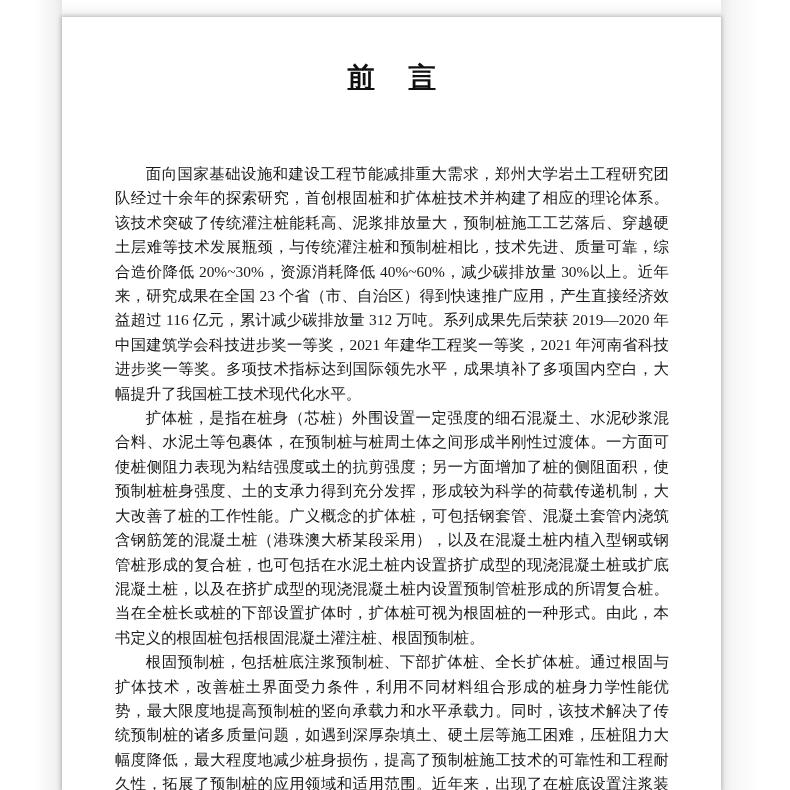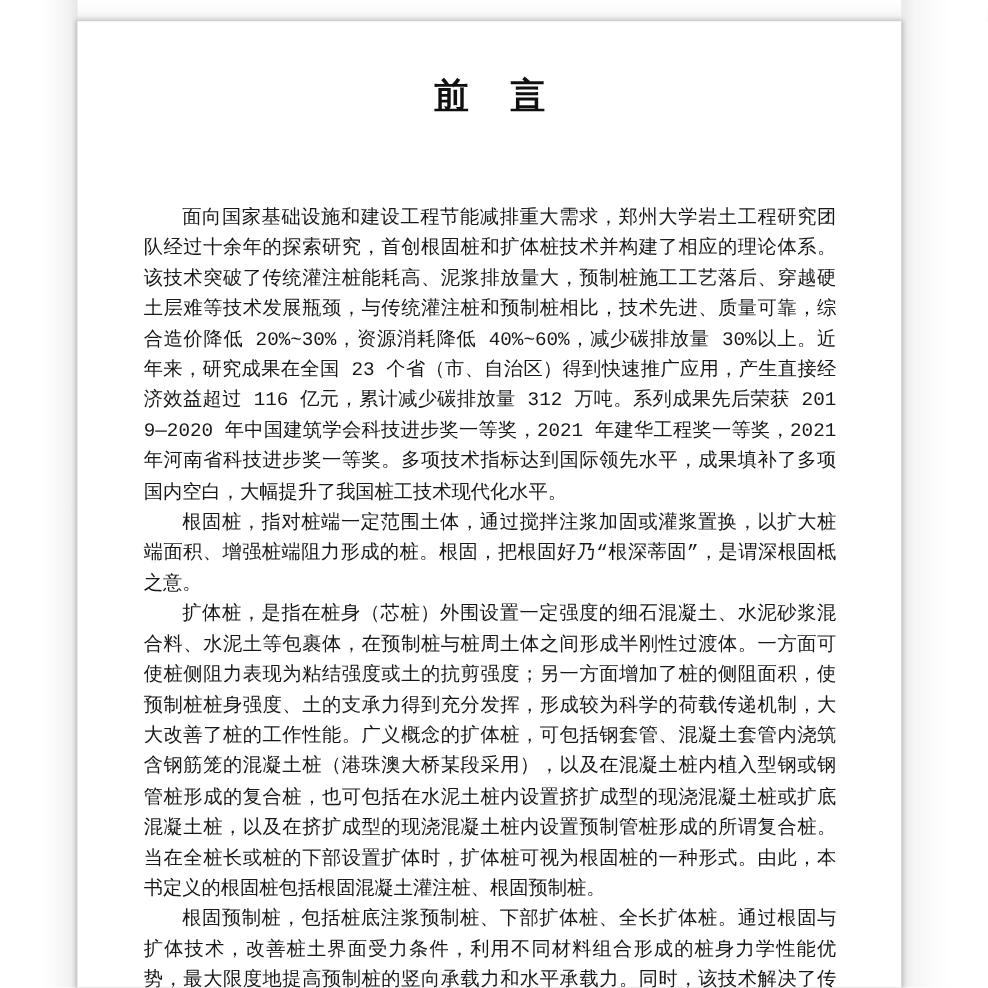--- a/index.html
+++ b/index.html
@@ -99,21 +99,21 @@
   p.para {
     margin: 0;
     padding: 0;
     font-size: 15.4px;
     line-height: 24.4px;
     color: #181818;
     text-align: justify;
     text-justify: inter-character;
     text-indent: 2em;
     word-break: break-all;
-    font-family: Liberation Mono, monospace;
+    font-family: Liberation Serif, serif;
     -webkit-font-smoothing: antialiased;
   }
 </style>
 </head>
 <body>
 
 <div id="viewer">
 
   <div id="gutter-top"></div>
   <div id="gutter-left"></div>
@@ -121,21 +121,20 @@
 
   <div id="page">
     <div id="page-inner">
 
       <div class="doc-title">
         <span>前</span><span class="title-gap"></span><span>言</span>
       </div>
 
       <div class="body-col">
         <p class="para">面向国家基础设施和建设工程节能减排重大需求，郑州大学岩土工程研究团队经过十余年的探索研究，首创根固桩和扩体桩技术并构建了相应的理论体系。该技术突破了传统灌注桩能耗高、泥浆排放量大，预制桩施工工艺落后、穿越硬土层难等技术发展瓶颈，与传统灌注桩和预制桩相比，技术先进、质量可靠，综合造价降低 20%~30%，资源消耗降低 40%~60%，减少碳排放量 30%以上。近年来，研究成果在全国 23 个省（市、自治区）得到快速推广应用，产生直接经济效益超过 116 亿元，累计减少碳排放量 312 万吨。系列成果先后荣获 2019—2020 年中国建筑学会科技进步奖一等奖，2021 年建华工程奖一等奖，2021 年河南省科技进步奖一等奖。多项技术指标达到国际领先水平，成果填补了多项国内空白，大幅提升了我国桩工技术现代化水平。</p>
-        <p class="para">根固桩，指对桩端一定范围土体，通过搅拌注浆加固或灌浆置换，以扩大桩端面积、增强桩端阻力形成的桩。根固，把根固好乃“根深蒂固”，是谓深根固柢之意。</p>
         <p class="para">扩体桩，是指在桩身（芯桩）外围设置一定强度的细石混凝土、水泥砂浆混合料、水泥土等包裹体，在预制桩与桩周土体之间形成半刚性过渡体。一方面可使桩侧阻力表现为粘结强度或土的抗剪强度；另一方面增加了桩的侧阻面积，使预制桩桩身强度、土的支承力得到充分发挥，形成较为科学的荷载传递机制，大大改善了桩的工作性能。广义概念的扩体桩，可包括钢套管、混凝土套管内浇筑含钢筋笼的混凝土桩（港珠澳大桥某段采用），以及在混凝土桩内植入型钢或钢管桩形成的复合桩，也可包括在水泥土桩内设置挤扩成型的现浇混凝土桩或扩底混凝土桩，以及在挤扩成型的现浇混凝土桩内设置预制管桩形成的所谓复合桩。当在全桩长或桩的下部设置扩体时，扩体桩可视为根固桩的一种形式。由此，本书定义的根固桩包括根固混凝土灌注桩、根固预制桩。</p>
         <p class="para">根固预制桩，包括桩底注浆预制桩、下部扩体桩、全长扩体桩。通过根固与扩体技术，改善桩土界面受力条件，利用不同材料组合形成的桩身力学性能优势，最大限度地提高预制桩的竖向承载力和水平承载力。同时，该技术解决了传统预制桩的诸多质量问题，如遇到深厚杂填土、硬土层等施工困难，压桩阻力大幅度降低，最大程度地减少桩身损伤，提高了预制桩施工技术的可靠性和工程耐久性，拓展了预制桩的应用领域和适用范围。近年来，出现了在桩底设置注浆装置、随预制桩打入设计标高后进行桩底后注浆的技术，其主要作用机理是通过灌注水泥浆，达到加固桩端持力层、改善桩侧界面强度的作用，理应属于根固混凝土预制桩的技术范畴。根固混凝土预制桩不包括通常意义上的引孔但不灌浆打入的预制桩。</p>
       </div>
 
     </div>
   </div>
 
 </div>
 
 </body></html>

